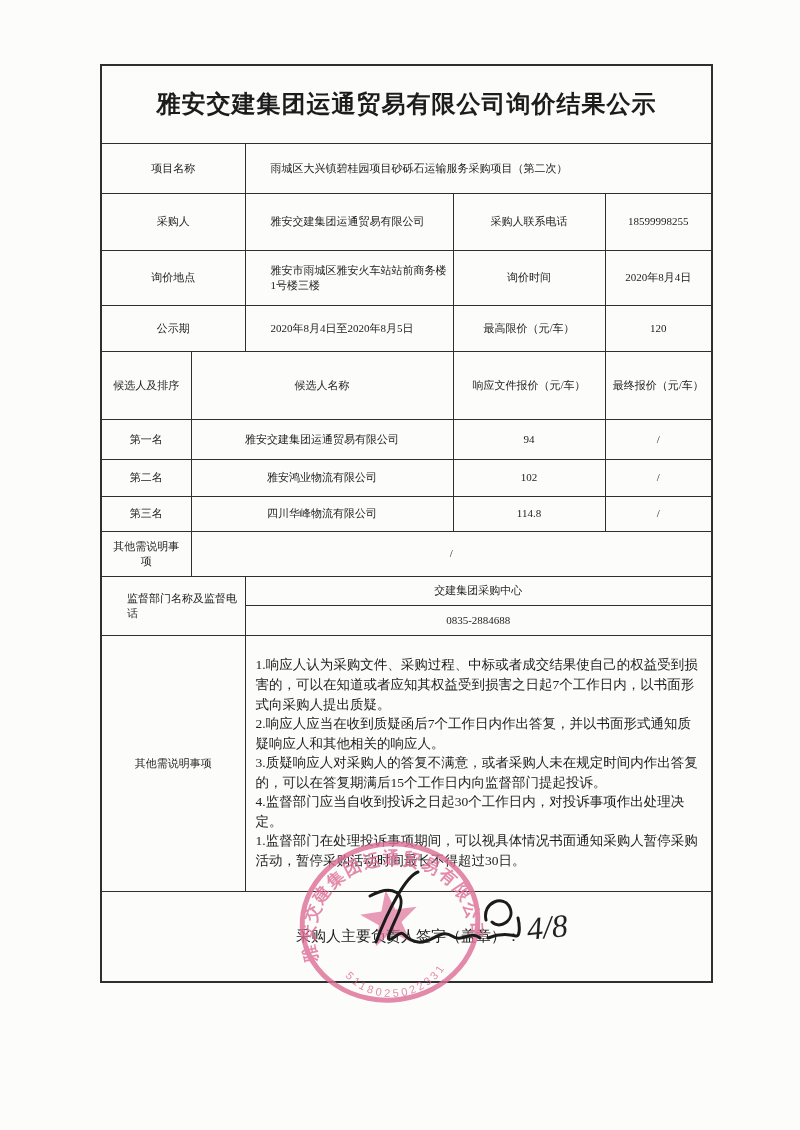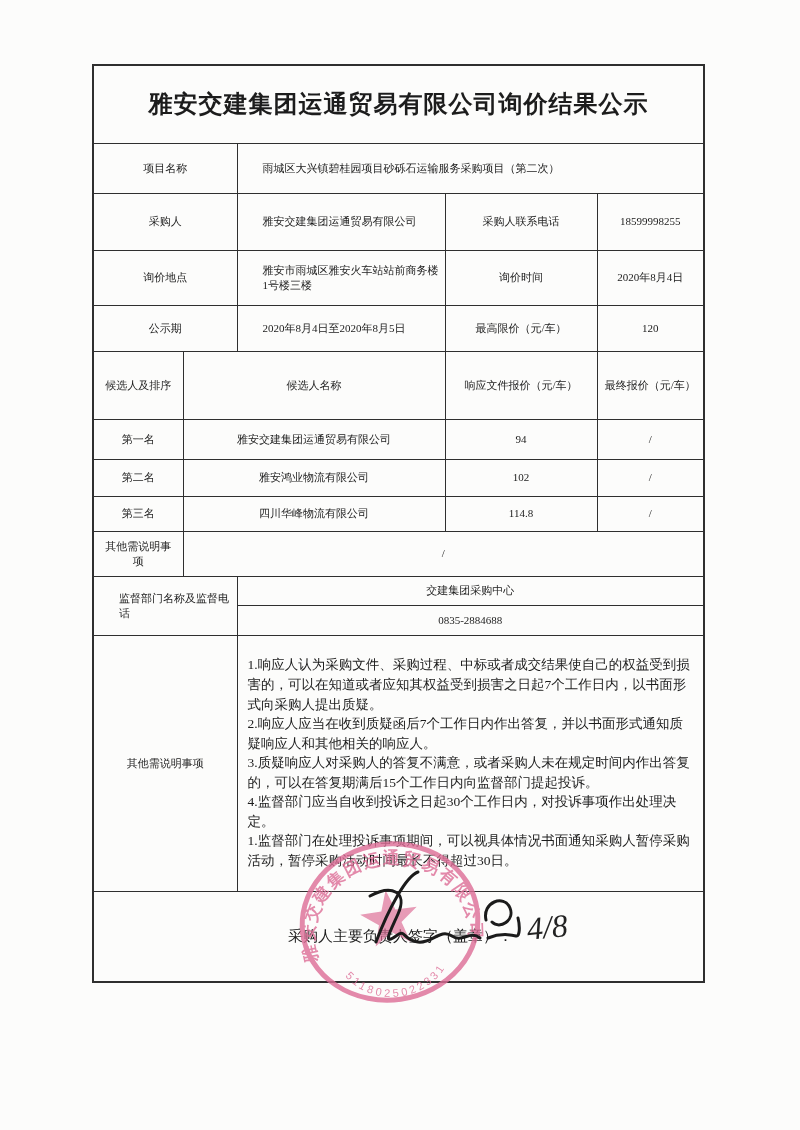--- a/index.html
+++ b/index.html
@@ -7,21 +7,21 @@
   body {
     background:#fcfcfb;
     font-family:"Liberation Serif", serif;
     color:#1c1c1c;
     position:relative;
     overflow:hidden;
   }
   .page { position:relative; width:800px; height:1130px; }
 
   table.doc {
-    position:absolute; left:92px; top:64px; width:612px;
+    position:absolute; left:100px; top:64px; width:612px;
     border-collapse:collapse; table-layout:fixed;
     border:2px solid #2f2f2f;
     background:transparent;
   }
   td {
     border:1px solid #2f2f2f;
     vertical-align:middle;
     text-align:center;
     font-size:11px;
     line-height:1.35;

